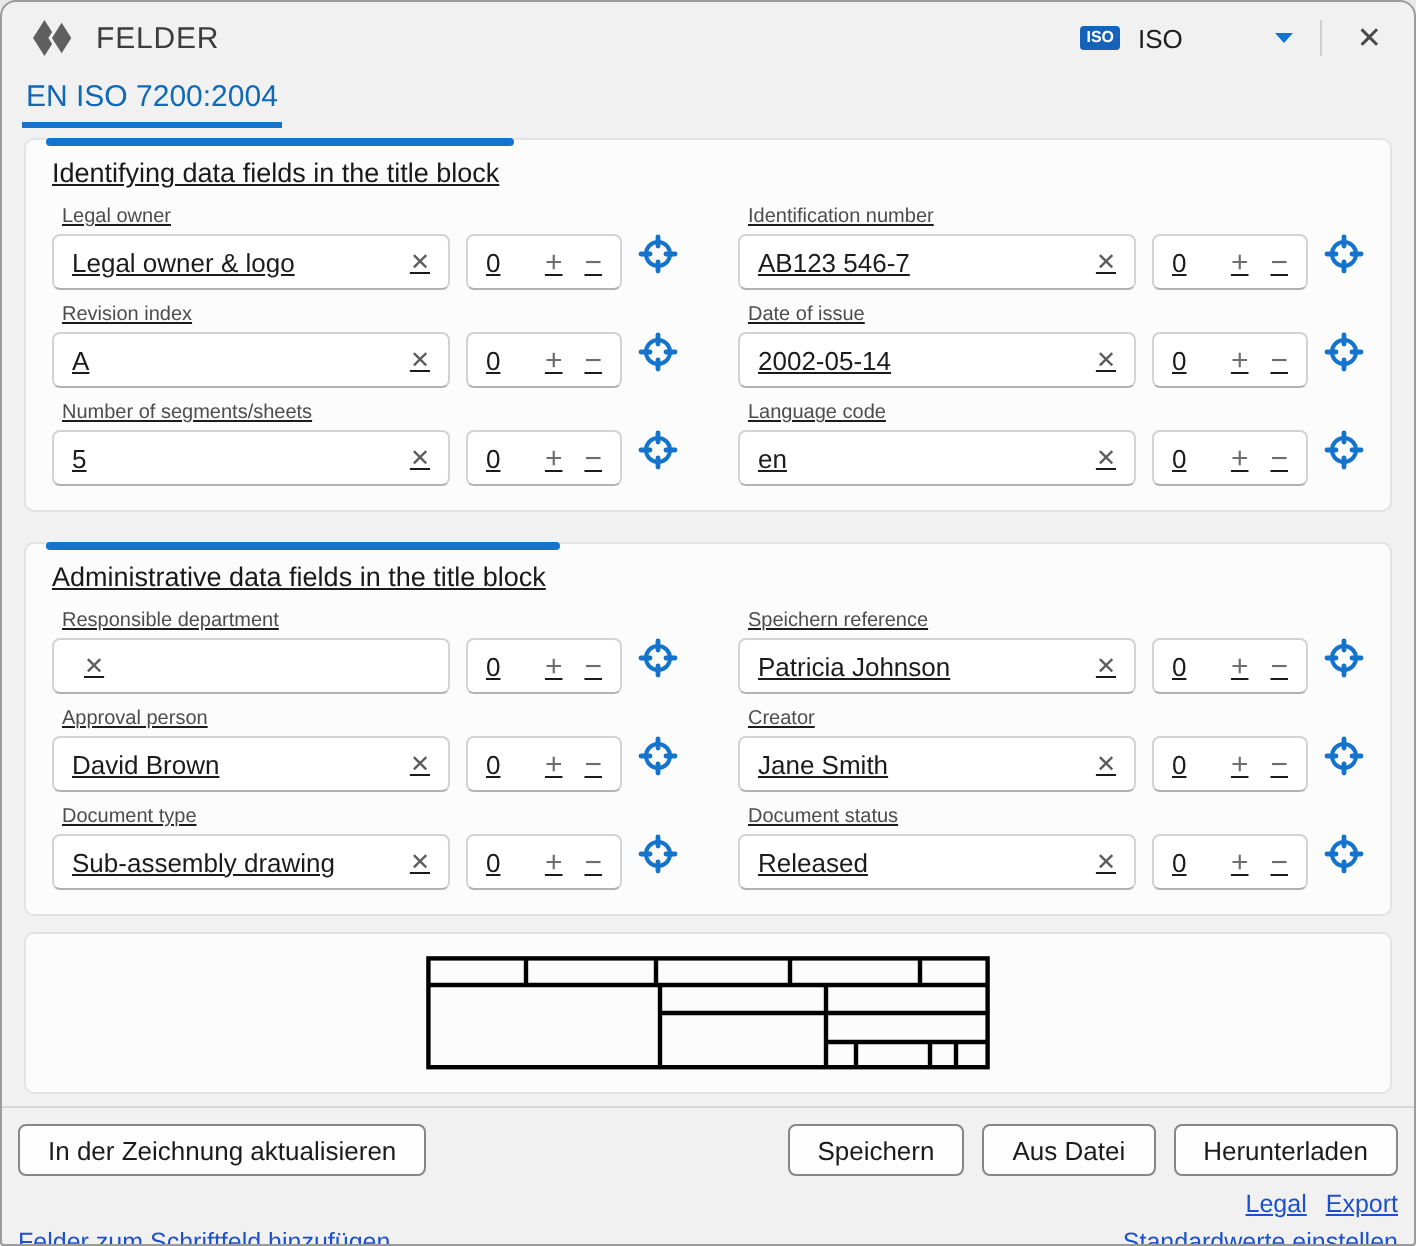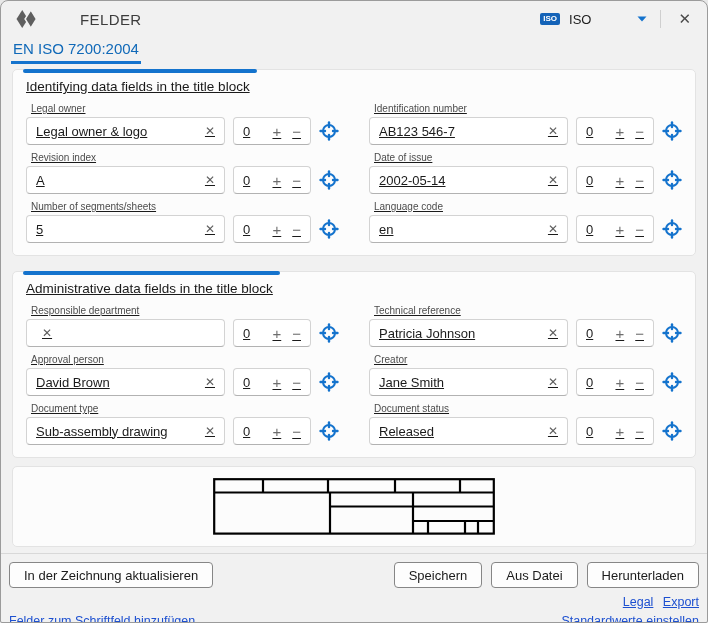--- a/index.html
+++ b/index.html
@@ -2,21 +2,21 @@
 <html><head>
 <meta charset="utf-8">
 <style>
   html,body{margin:0;padding:0;background:#e8e8e8;}
   .window{
     width:708px;height:623px;box-sizing:border-box;position:relative;
     background:#f1f1f1;border:1px solid #9b9b9b;border-radius:8px 8px 2px 2px;
     overflow:hidden;font-family:"Liberation Sans",sans-serif;color:#1b1b1b;
   }
   
-  .titlebar{height:36px;display:flex;align-items:center;padding:0 10px 0 14px;gap:32px;}
+  .titlebar{height:36px;display:flex;align-items:center;padding:0 10px 0 14px;}
   .logo{width:24px;height:20px;flex:0 0 auto;}
   .app-title{font-size:15px;color:#3c3c3c;margin-left:9px;letter-spacing:.4px;}
   .titlebar-right{margin-left:auto;display:flex;align-items:center;}
   .iso-badge{background:#1463b8;color:#fff;font-size:8px;font-weight:bold;
     padding:2px 3px;border-radius:2px;line-height:1;}
   .standard-value{font-size:13px;color:#202020;margin-left:9px;}
   .dropdown-arrow{margin-left:46px;display:flex;align-items:center;}
   .tb-divider{width:1px;height:18px;background:#cfcfcf;margin:0 11px 0 13px;}
   .close-btn{font-size:15px;color:#4a4a4a;padding:2px 6px;cursor:default;}
   
@@ -29,21 +29,21 @@
     border-radius:5px;padding:9px 13px 12px;}
   #sections-host .card{margin-top:15px;}
   #sections-host .card:first-child{margin-top:5px;}
   .accent-bar{position:absolute;top:-1px;left:10px;height:4px;border-radius:2px;
     background:#1473cd;font-size:13.5px;line-height:4px;color:transparent;
     overflow:hidden;white-space:nowrap;padding:0 5px;max-width:92%;}
   .section-title{font-size:13.5px;color:#191919;}
   .fields{display:grid;grid-template-columns:1fr 1fr;column-gap:30px;row-gap:7px;
     margin-top:9px;}
   .field-label{font-size:10px;color:#4c4c4c;margin:0 0 3px 5px;}
-  .field-row{display:flex;align-items:center;gap:8px;}
+  .field-row{display:flex;gap:8px;}
   .text-input{flex:1;height:28px;box-sizing:border-box;background:#fff;
     border:1px solid #d3d3d3;border-bottom-color:#b2b2b2;border-radius:4px;
     display:flex;align-items:center;padding:0 9px;font-size:13px;}
   .input-value{flex:1;white-space:nowrap;overflow:hidden;}
   .clear-icon{color:#5d5d5d;font-size:12px;margin-left:6px;}
   .stepper{flex:0 0 78px;width:78px;height:28px;box-sizing:border-box;background:#fff;
     border:1px solid #d3d3d3;border-bottom-color:#b2b2b2;border-radius:4px;
     display:flex;align-items:center;padding:0 9px;font-size:13px;}
   .stepper-value{flex:1;}
   .spin-plus,.spin-minus{color:#6d6d6d;font-size:15px;line-height:1;}
@@ -265,21 +265,21 @@
           <line x1="10" y1="1.5" x2="10" y2="6"></line>
           <line x1="10" y1="14" x2="10" y2="18.5"></line>
           <line x1="1.5" y1="10" x2="6" y2="10"></line>
           <line x1="14" y1="10" x2="18.5" y2="10"></line>
         </g>
       </svg>
     </div>
   </div>
 
   <div class="field">
-    <div class="field-label">Technical reference</div>
+    <div class="field-label">Speichern reference</div>
     <div class="field-row">
       <div class="text-input">
         <span class="input-value">Patricia Johnson</span>
         <span class="clear-icon">✕</span>
       </div>
       <div class="stepper">
         <span class="stepper-value">0</span>
         <span class="spin-plus">+</span>
         <span class="spin-minus">−</span>
       </div>

